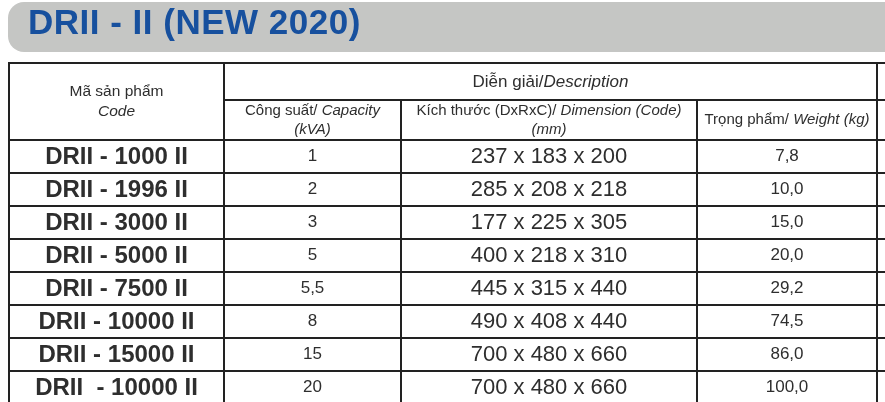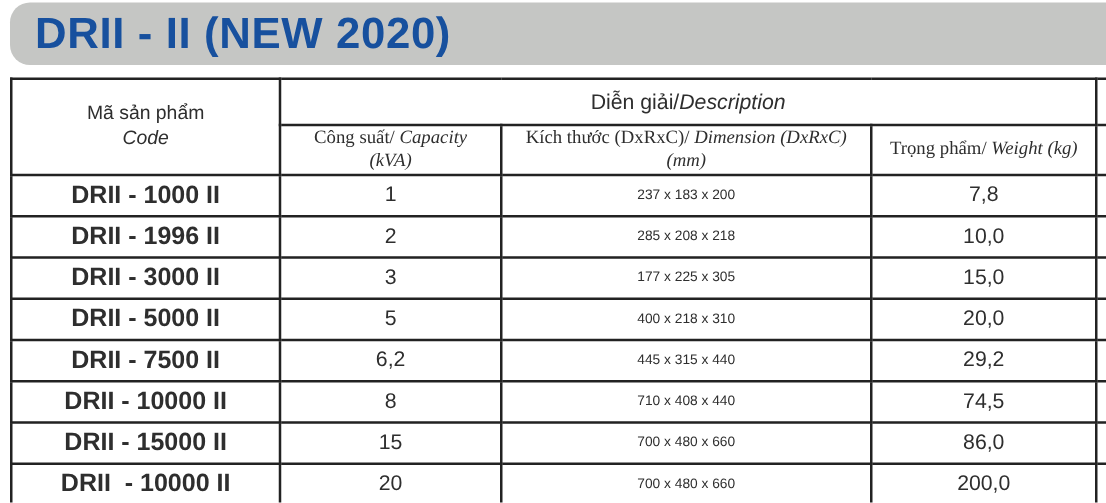--- a/index.html
+++ b/index.html
@@ -16,21 +16,21 @@
   }
   .banner {
     position: absolute;
     left: 8px;
     top: 2px;
     width: 877px;
     height: 50px;
     background: #c5c6c4;
     border-radius: 16px 0 0 16px;
     display: flex;
-    align-items: center;
+    align-items: flex-start;
   }
   .banner-title {
     padding-left: 20px;
     font-size: 35px;
     font-weight: bold;
     letter-spacing: 0.5px;
     color: #17509e;
     white-space: pre;
   }
   table.spec {
@@ -46,41 +46,41 @@
     text-align: center;
     vertical-align: middle;
     padding: 0 2px;
     color: #2e2e2e;
   }
   td.stub {
     border-right: none;
     padding: 0;
   }
   tr.h1 { height: 37px; }
-  tr.h2 { height: 31px; font-family: Liberation Serif, serif; }
+  tr.h2 { height: 31px; }
   tr.data { height: 33px; }
   .desc-head { font-size: 17px; }
   .code-head {
     font-size: 15.5px;
     line-height: 1.3;
   }
   tr.h2 td {
     font-size: 15px;
     line-height: 1.25;
   }
   .it { font-style: italic; }
   td.code-cell {
     font-weight: bold;
-    font-size: 20px;
+    font-size: 24px;
     color: #161616;
     white-space: pre-wrap;
     margin-left: 37px;
   }
   td.num-cell { font-size: 17px; }
-  td.dim-cell { font-size: 11px; }
+  td.dim-cell { font-size: 22px; }
 </style>
 </head>
 <body>
 
 <div class="banner">
   <span class="banner-title">DRII - II (NEW 2020)</span>
 </div>
 
 <table class="spec">
   <colgroup>
@@ -103,21 +103,21 @@
       <td>
         <div>
           <span>Công suất/</span>
           <span class="it">Capacity</span>
         </div>
         <div class="it">(kVA)</div>
       </td>
       <td>
         <div>
           <span>Kích thước (DxRxC)/</span>
-          <span class="it">Dimension (DxRxC)</span>
+          <span class="it">Dimension (Code)</span>
         </div>
         <div class="it">(mm)</div>
       </td>
       <td>
         <span>Trọng phẩm/</span>
         <span class="it">Weight (kg)</span>
       </td>
       <td class="stub"></td>
     </tr>
 
@@ -144,40 +144,40 @@
     </tr>
     <tr class="data">
       <td class="code-cell">DRII - 5000 II</td>
       <td class="num-cell">5</td>
       <td class="dim-cell">400 x 218 x 310</td>
       <td class="num-cell">20,0</td>
       <td class="stub"></td>
     </tr>
     <tr class="data">
       <td class="code-cell">DRII - 7500 II</td>
-      <td class="num-cell">6,2</td>
+      <td class="num-cell">5,5</td>
       <td class="dim-cell">445 x 315 x 440</td>
       <td class="num-cell">29,2</td>
       <td class="stub"></td>
     </tr>
     <tr class="data">
       <td class="code-cell">DRII - 10000 II</td>
       <td class="num-cell">8</td>
-      <td class="dim-cell">710 x 408 x 440</td>
+      <td class="dim-cell">490 x 408 x 440</td>
       <td class="num-cell">74,5</td>
       <td class="stub"></td>
     </tr>
     <tr class="data">
       <td class="code-cell">DRII - 15000 II</td>
       <td class="num-cell">15</td>
       <td class="dim-cell">700 x 480 x 660</td>
       <td class="num-cell">86,0</td>
       <td class="stub"></td>
     </tr>
     <tr class="data">
       <td class="code-cell">DRII  - 10000 II</td>
       <td class="num-cell">20</td>
       <td class="dim-cell">700 x 480 x 660</td>
-      <td class="num-cell">200,0</td>
+      <td class="num-cell">100,0</td>
       <td class="stub"></td>
     </tr>
   </tbody>
 </table>
 
 </body></html>

